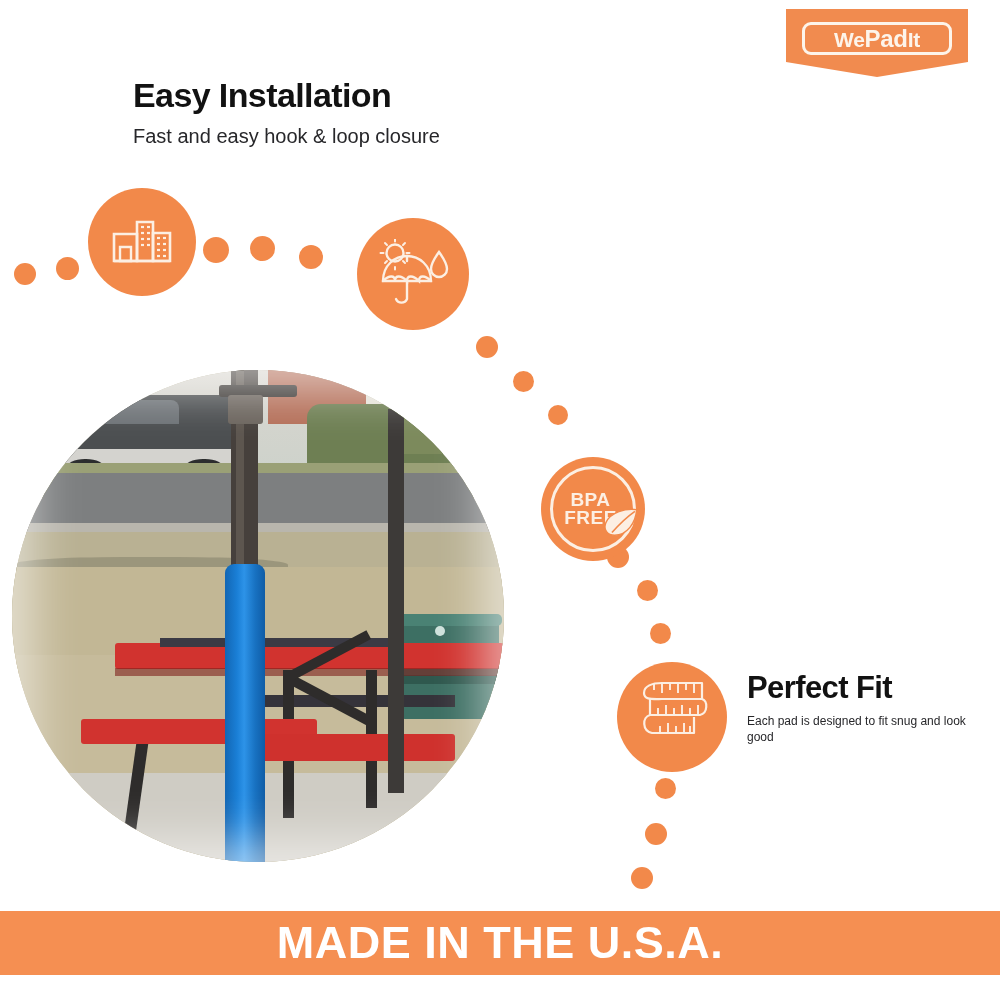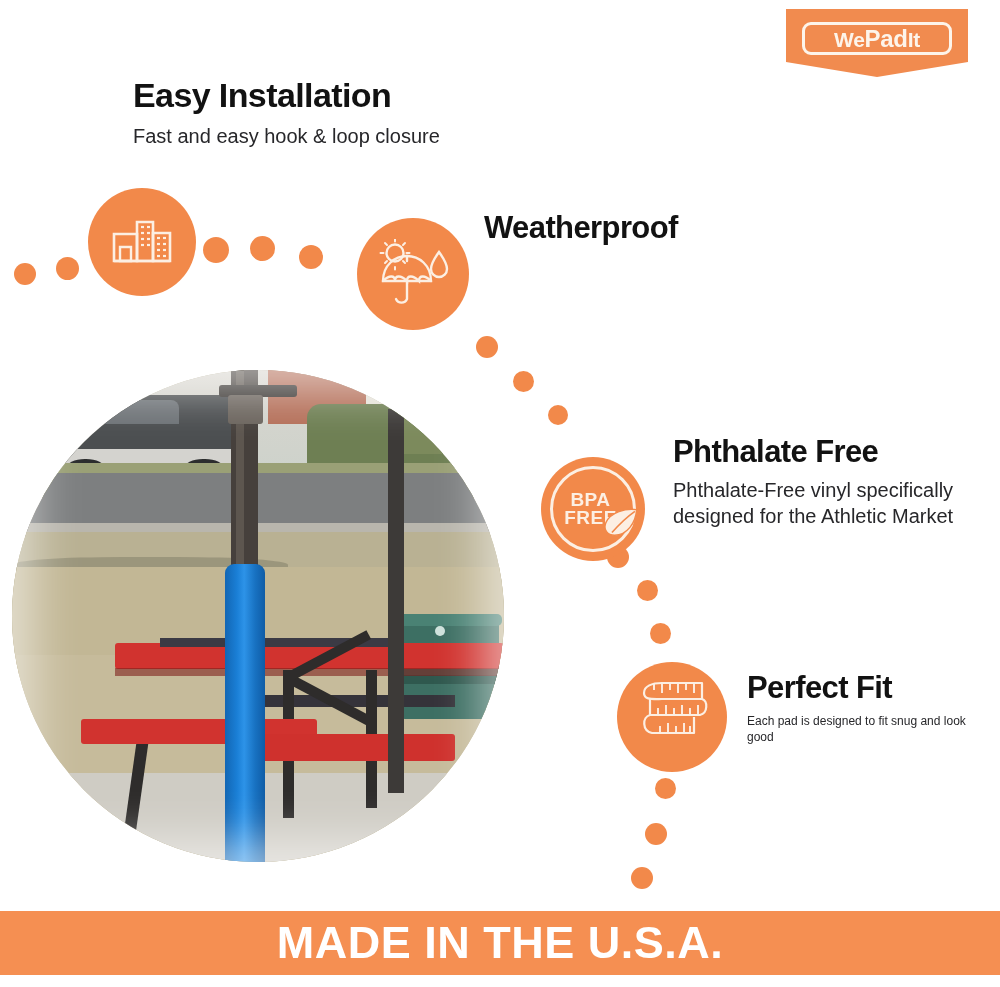--- a/index.html
+++ b/index.html
@@ -256,21 +256,20 @@
         <path d="M46 34 h3"></path>
           <path d="M52 34 h3"></path>
         <path d="M46 40 h3"></path>
           <path d="M52 40 h3"></path>
       </g>
       <path d="M9 31 H20 V45 H9 Z" stroke-width="2.4"></path>
     </svg>
   </div>
 
   <div id="block-weather">
-    <div class="feature-title">Weatherproof</div>
   </div>
 
   <div class="icon-circle" id="icon-weather">
     <svg width="76" height="70" viewBox="0 0 76 70" fill="none" stroke="#FCEFE3" stroke-width="2.4" stroke-linecap="round">
 
       <circle cx="20" cy="14" r="8.5"></circle>
       <g stroke-width="2">
         <path d="M20 2.5 v-2.5"></path>
           <path d="M20 28 v2.5"></path>
         <path d="M8.5 14 h-3"></path>
@@ -284,24 +283,20 @@
       <path d="M8 42 C8 26 20 17 32 17 C44 17 56 26 56 42 Z"></path>
       <path d="M8 42 C14 36 20 36 20 42 C20 36 26 36 32 42 C32 36 38 36 44 42 C44 36 50 36 56 42"></path>
       <path d="M32 17 v5"></path>
 
       <path d="M32 42 v18 a6 6 0 0 1 -11 0"></path>
 
       <path d="M64 13 C64 13 56 24 56 30 a8 8 0 0 0 16 0 C72 24 64 13 64 13 Z"></path>
     </svg>
   </div>
 
-  <div id="block-phthalate">
-    <div class="feature-title">Phthalate Free</div>
-    <div class="feature-desc">Phthalate-Free vinyl specifically designed for the Athletic Market</div>
-  </div>
 
   <div class="icon-circle" id="icon-bpa">
     <div class="bpa-ring"></div>
     <div class="bpa-text">
       <div>BPA</div>
       <div>FREE</div>
     </div>
     <svg class="bpa-leaf" viewBox="0 0 44 34" fill="#FCEFE3" stroke="#F2894A" stroke-width="1.6">
       <path d="M42 3 C30 1 12 6 7 18 C4 26 9 32 17 32 C31 32 41 18 42 3 Z"></path>
       <path d="M40 5 C30 12 22 20 14 29" stroke="#F2894A" stroke-width="1.8" fill="none"></path>

